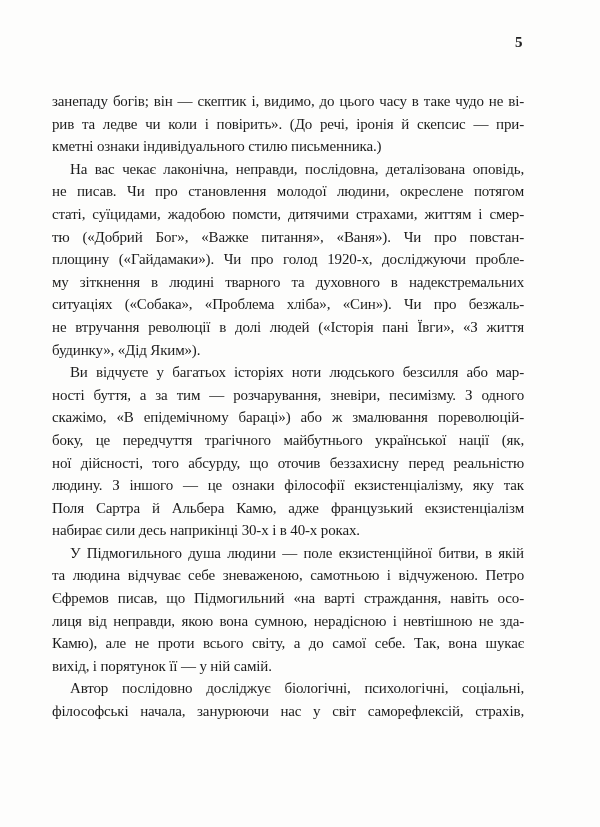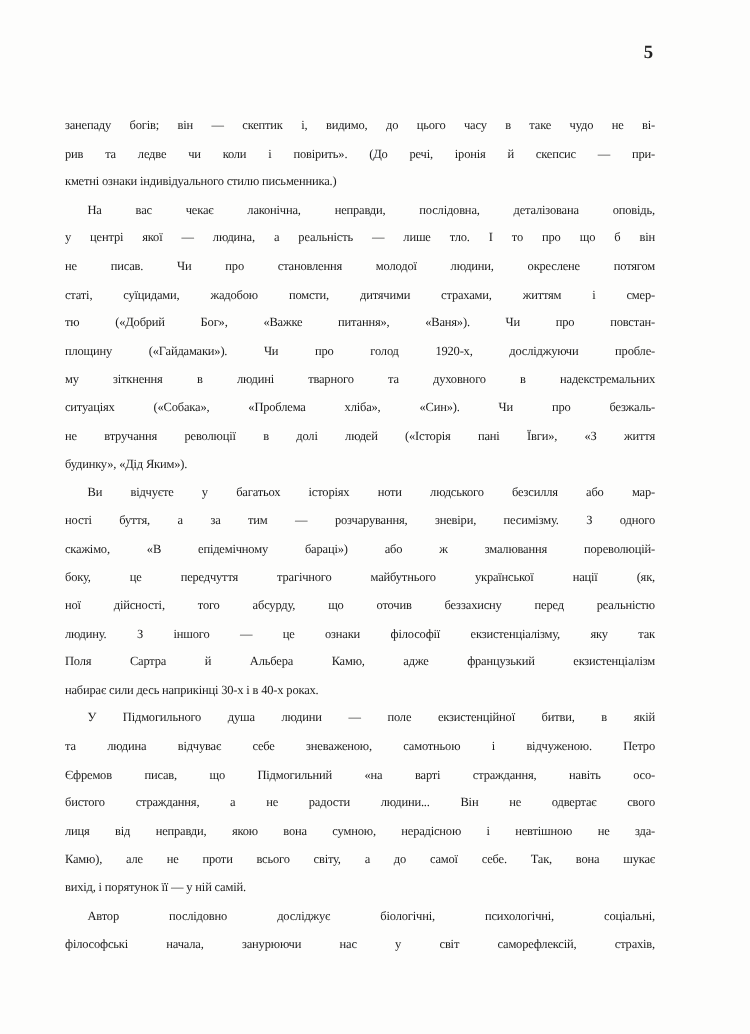--- a/index.html
+++ b/index.html
@@ -9,40 +9,39 @@
   }
   .page-number {
     position: absolute; top: 34px; left: 515px;
     font-size: 15px; font-weight: bold; color: #222;
   }
   .text-block {
     position: absolute; top: 90px; left: 52px; width: 472px;
   }
   .line {
     display: block; height: 22.6px; line-height: 22.6px;
-    font-size: 10px; white-space: nowrap;
+    font-size: 15px; white-space: nowrap;
     text-align: justify; text-align-last: justify; letter-spacing: -0.15px;
   }
   .line.last { text-align-last: left; }
   .line.indent { padding-left: 18px; }
 </style>
 </head>
 <body>
 
 <div class="page-number">5</div>
 
 <div class="text-block" id="text-block">
     <div>
       <span class="line">занепаду богів; він — скептик і, видимо, до цього часу в таке чудо не ві-</span>
       <span class="line">рив та ледве чи коли і повірить». (До речі, іронія й скепсис — при-</span>
       <span class="line last">кметні ознаки індивідуального стилю письменника.)</span>
     </div>
     <div>
       <span class="line indent">На вас чекає лаконічна, неправди, послідовна, деталізована оповідь,</span>
-      <span class="line">у центрі якої — людина, а реальність — лише тло. І то про що б він</span>
       <span class="line">не писав. Чи про становлення молодої людини, окреслене потягом</span>
       <span class="line">статі, суїцидами, жадобою помсти, дитячими страхами, життям і смер-</span>
       <span class="line">тю («Добрий Бог», «Важке питання», «Ваня»). Чи про повстан-</span>
       <span class="line">площину («Гайдамаки»). Чи про голод 1920-х, досліджуючи пробле-</span>
       <span class="line">му зіткнення в людині тварного та духовного в надекстремальних</span>
       <span class="line">ситуаціях («Собака», «Проблема хліба», «Син»). Чи про безжаль-</span>
       <span class="line">не втручання революції в долі людей («Історія пані Ївги», «З життя</span>
       <span class="line last">будинку», «Дід Яким»).</span>
     </div>
     <div>
@@ -52,21 +51,20 @@
       <span class="line">боку, це передчуття трагічного майбутнього української нації (як,</span>
       <span class="line">ної дійсності, того абсурду, що оточив беззахисну перед реальністю</span>
       <span class="line">людину. З іншого — це ознаки філософії екзистенціалізму, яку так</span>
       <span class="line">Поля Сартра й Альбера Камю, адже французький екзистенціалізм</span>
       <span class="line last">набирає сили десь наприкінці 30-х і в 40-х роках.</span>
     </div>
     <div>
       <span class="line indent">У Підмогильного душа людини — поле екзистенційної битви, в якій</span>
       <span class="line">та людина відчуває себе зневаженою, самотньою і відчуженою. Петро</span>
       <span class="line">Єфремов писав, що Підмогильний «на варті страждання, навіть осо-</span>
-      <span class="line">бистого страждання, а не радости людини... Він не одвертає свого</span>
       <span class="line">лиця від неправди, якою вона сумною, нерадісною і невтішною не зда-</span>
       <span class="line">Камю), але не проти всього світу, а до самої себе. Так, вона шукає</span>
       <span class="line last">вихід, і порятунок її — у ній самій.</span>
     </div>
     <div>
       <span class="line indent">Автор послідовно досліджує біологічні, психологічні, соціальні,</span>
       <span class="line">філософські начала, занурюючи нас у світ саморефлексій, страхів,</span>
     </div>
   </div>
 

